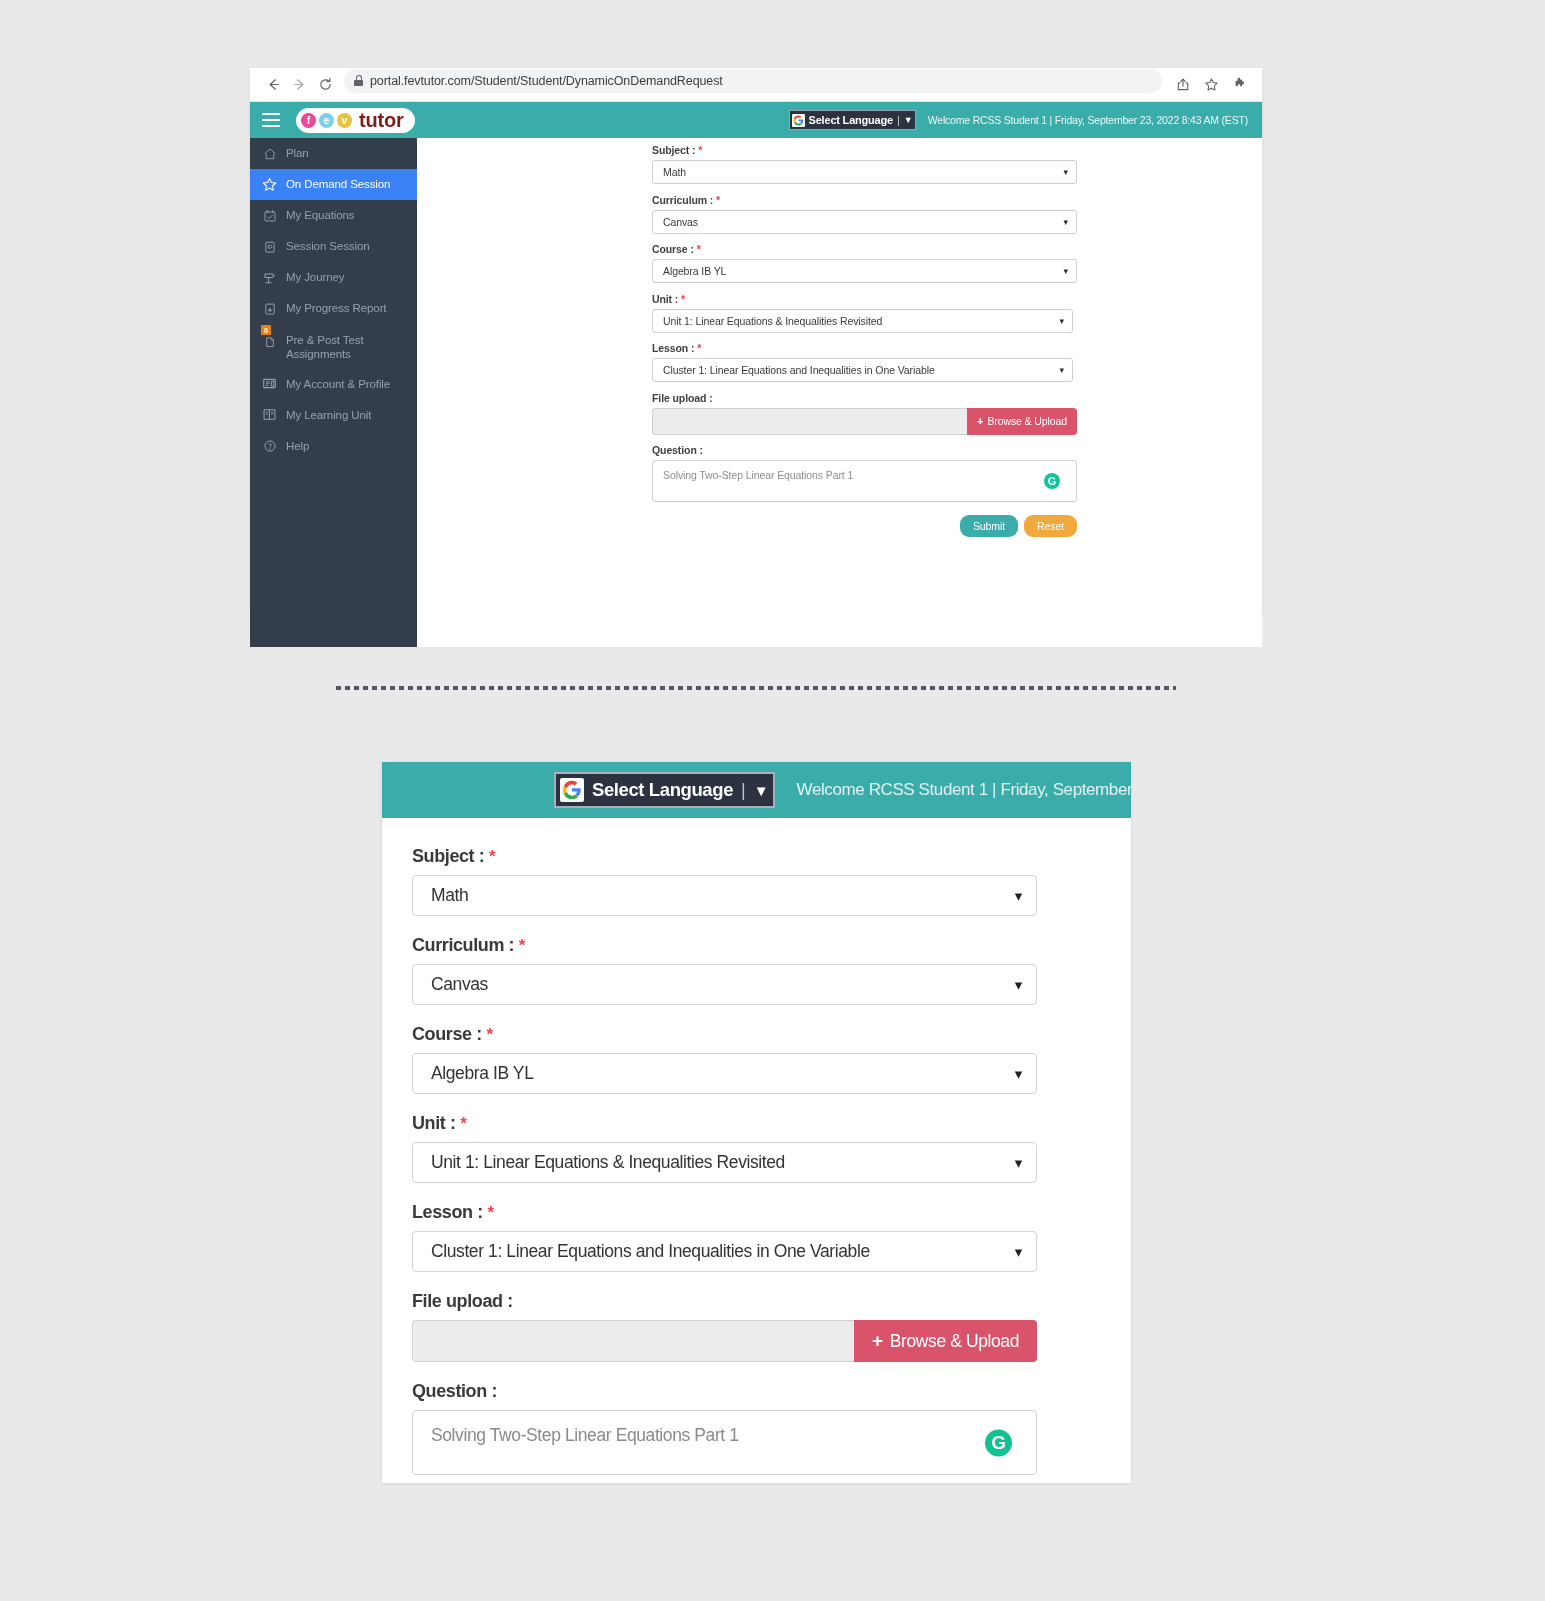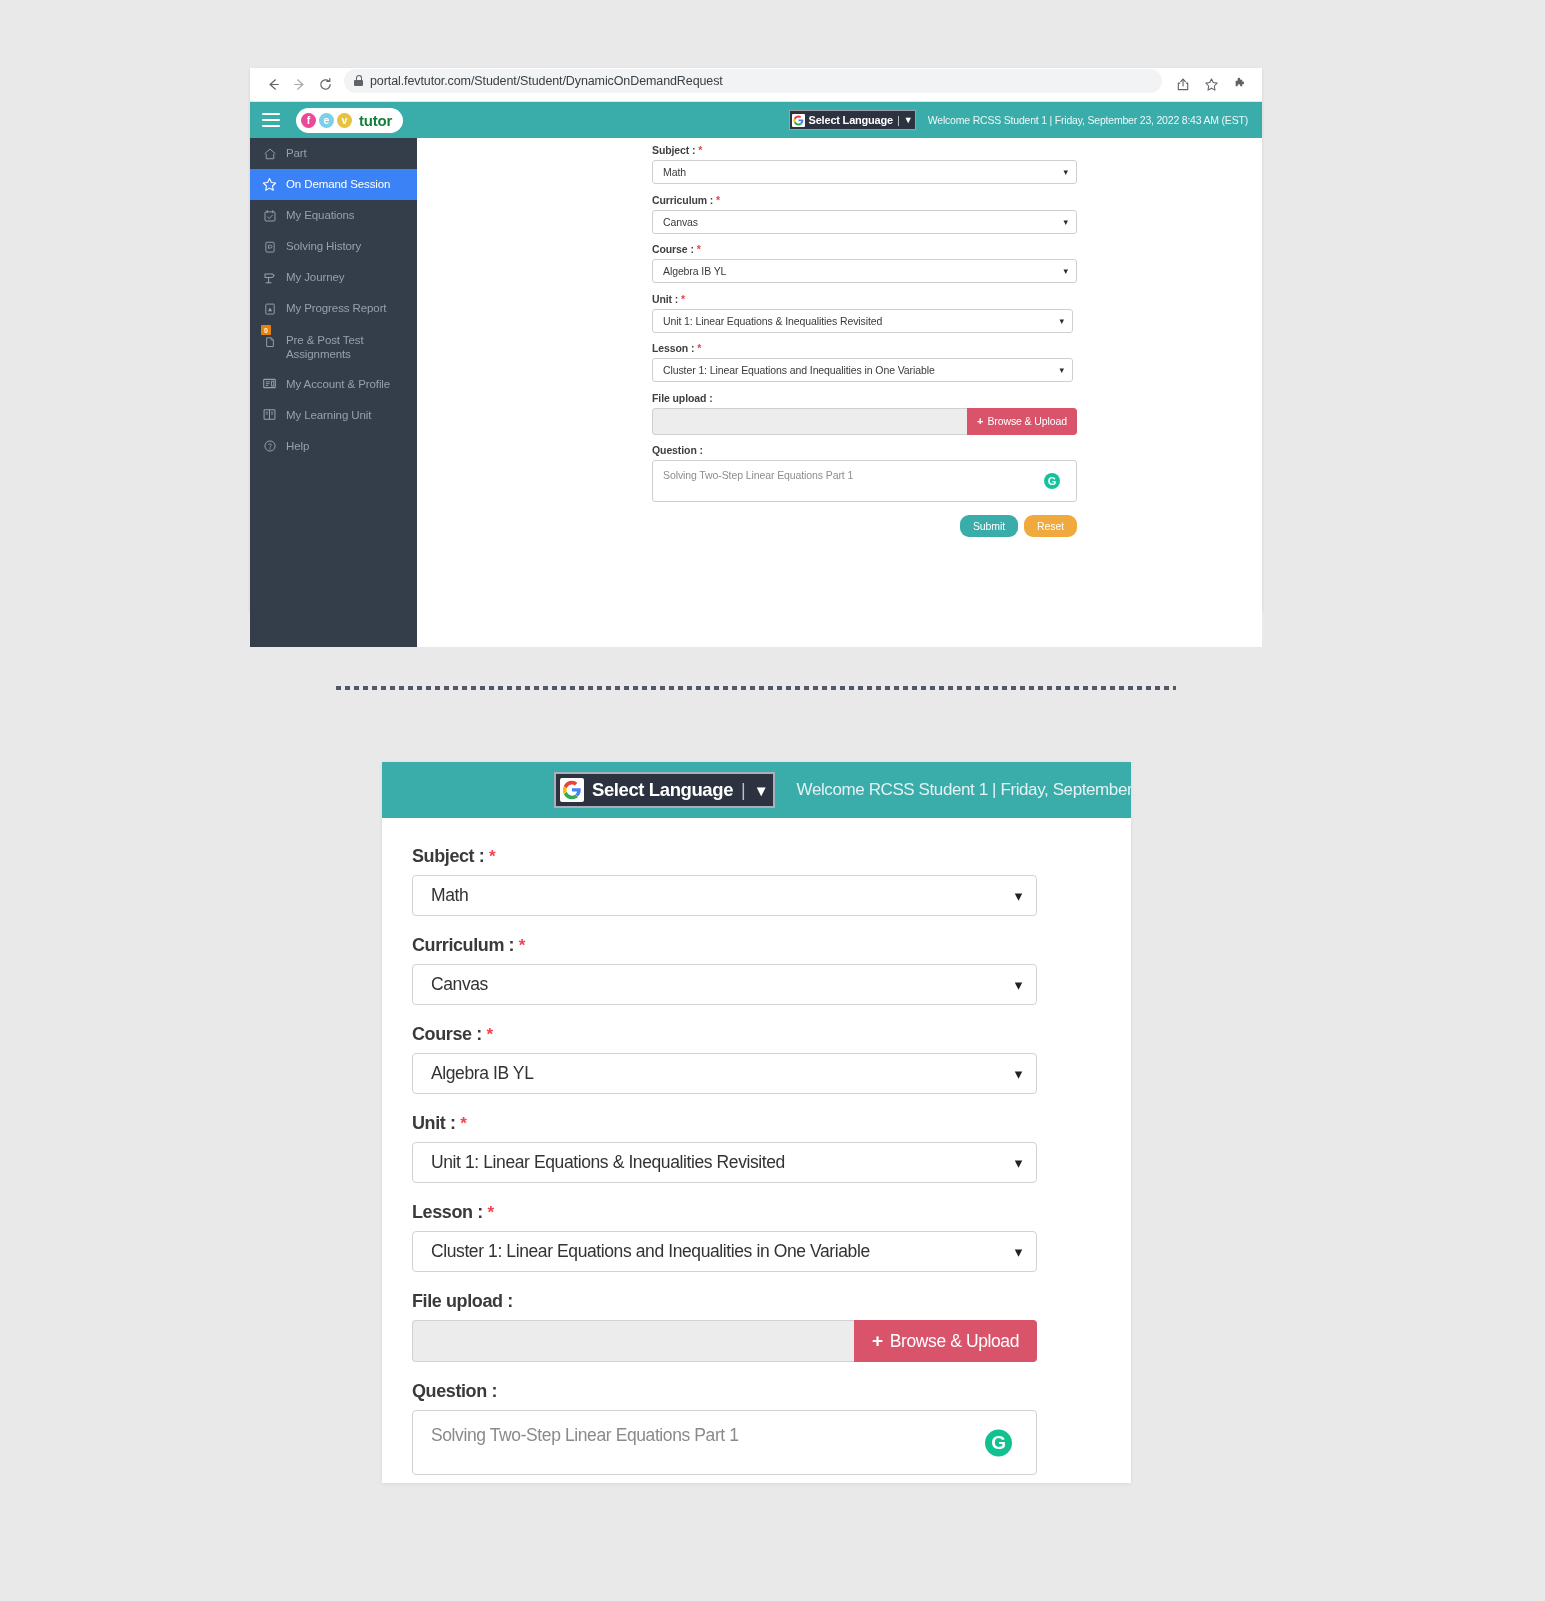--- a/index.html
+++ b/index.html
@@ -150,23 +150,23 @@
     border-radius: 50%;
     color: #fff;
     font-size: 10.5px;
     font-weight: bold;
     display: flex;
     align-items: center;
     justify-content: center;
     font-family: "Liberation Sans", sans-serif;
   }
   .logo-word {
-    font-size: 15px;
-    font-weight: bold;
-    color: #15803d;
+    font-size: 20px;
+    font-weight: bold;
+    color: #7f1d1d;
     margin-left: 4px;
     letter-spacing: -0.2px;
   }
   .topbar-right {
     margin-left: auto;
     display: flex;
     align-items: center;
     padding-right: 14px;
     gap: 12px;
   }
@@ -607,21 +607,21 @@
   <div class="app-shell" style="margin-top:36px;">
 
     <nav class="sidebar">
       <div class="side-item">
         <span class="side-ico">
           <svg width="14" height="14" viewBox="0 0 16 16">
               <path d="M2.2 7.4 L8 2.4 L13.8 7.4" fill="none" stroke="currentColor" stroke-width="1.1" stroke-linecap="round" stroke-linejoin="round"></path>
               <path d="M3.7 7.8 L3.7 13.4 L12.3 13.4 L12.3 7.8" fill="none" stroke="currentColor" stroke-width="1.1" stroke-linejoin="round"></path>
             </svg>
         </span>
-        <span class="side-label">Part</span>
+        <span class="side-label">Plan</span>
       </div>
 
       <div class="side-item active">
         <span class="side-ico">
           <svg width="15" height="15" viewBox="0 0 16 16">
               <path d="M8 1.6 L10 5.9 L14.6 6.4 L11.2 9.6 L12.1 14.2 L8 11.9 L3.9 14.2 L4.8 9.6 L1.4 6.4 L6 5.9 Z" fill="none" stroke="currentColor" stroke-width="1.1" stroke-linejoin="round"></path>
             </svg>
         </span>
         <span class="side-label">On Demand Session</span>
       </div>
@@ -638,21 +638,21 @@
         <span class="side-label">My Equations</span>
       </div>
 
       <div class="side-item">
         <span class="side-ico">
           <svg width="14" height="14" viewBox="0 0 16 16">
               <rect x="3.3" y="2.6" width="9.4" height="11.2" rx="1" fill="none" stroke="currentColor" stroke-width="1.1"></rect>
               <path d="M6.3 6 L6.3 10 M6.3 6 L8.6 6 A1.6 1.6 0 0 1 8.6 9.2 L6.3 9.2" fill="none" stroke="currentColor" stroke-width="1"></path>
             </svg>
         </span>
-        <span class="side-label">Solving History</span>
+        <span class="side-label">Session Session</span>
       </div>
 
       <div class="side-item">
         <span class="side-ico">
           <svg width="15" height="15" viewBox="0 0 16 16">
               <path d="M3.2 4.2 L11 4.2 L13 6.1 L11 8 L3.2 8 Z" fill="none" stroke="currentColor" stroke-width="1.1" stroke-linejoin="round"></path>
               <line x1="7" y1="8" x2="7" y2="13.6" stroke="currentColor" stroke-width="1.1" stroke-linecap="round"></line>
               <line x1="4.3" y1="13.6" x2="9.7" y2="13.6" stroke="currentColor" stroke-width="1.1" stroke-linecap="round"></line>
             </svg>
         </span>

